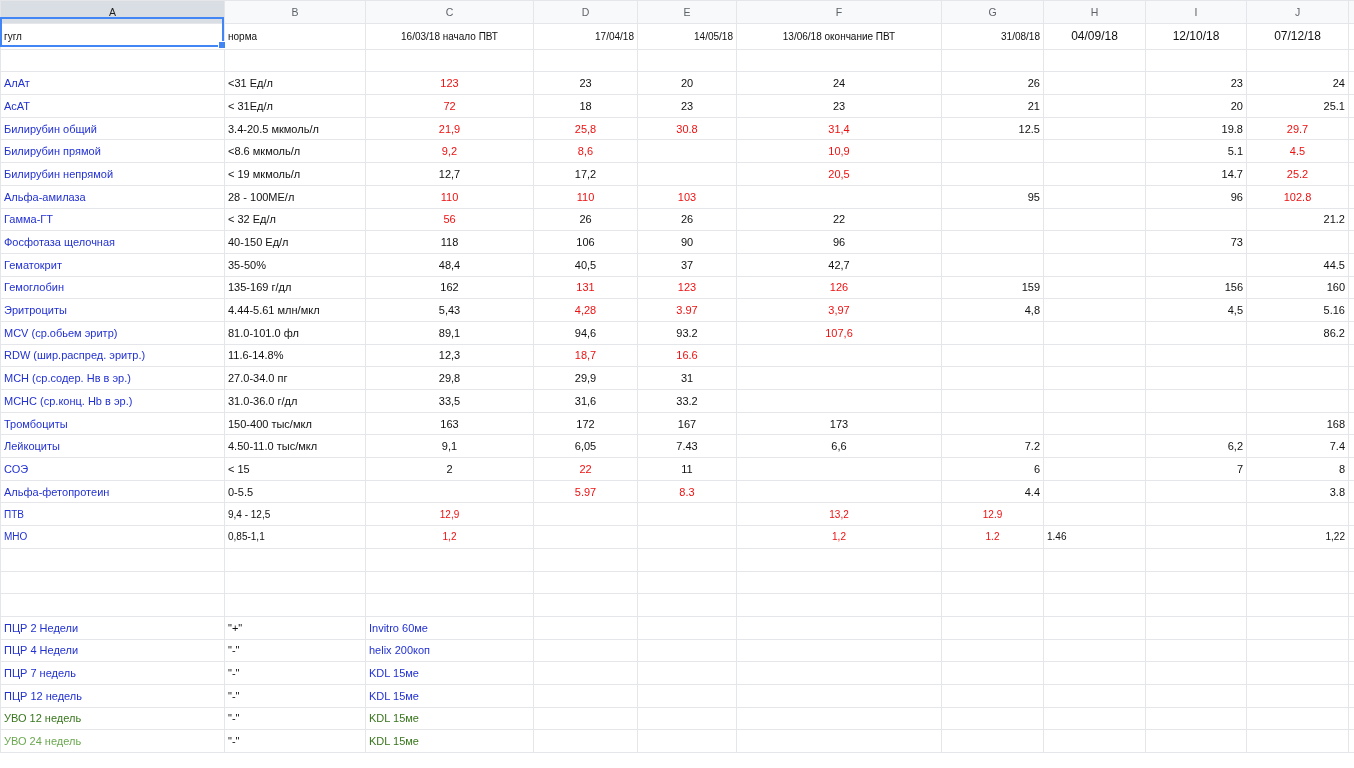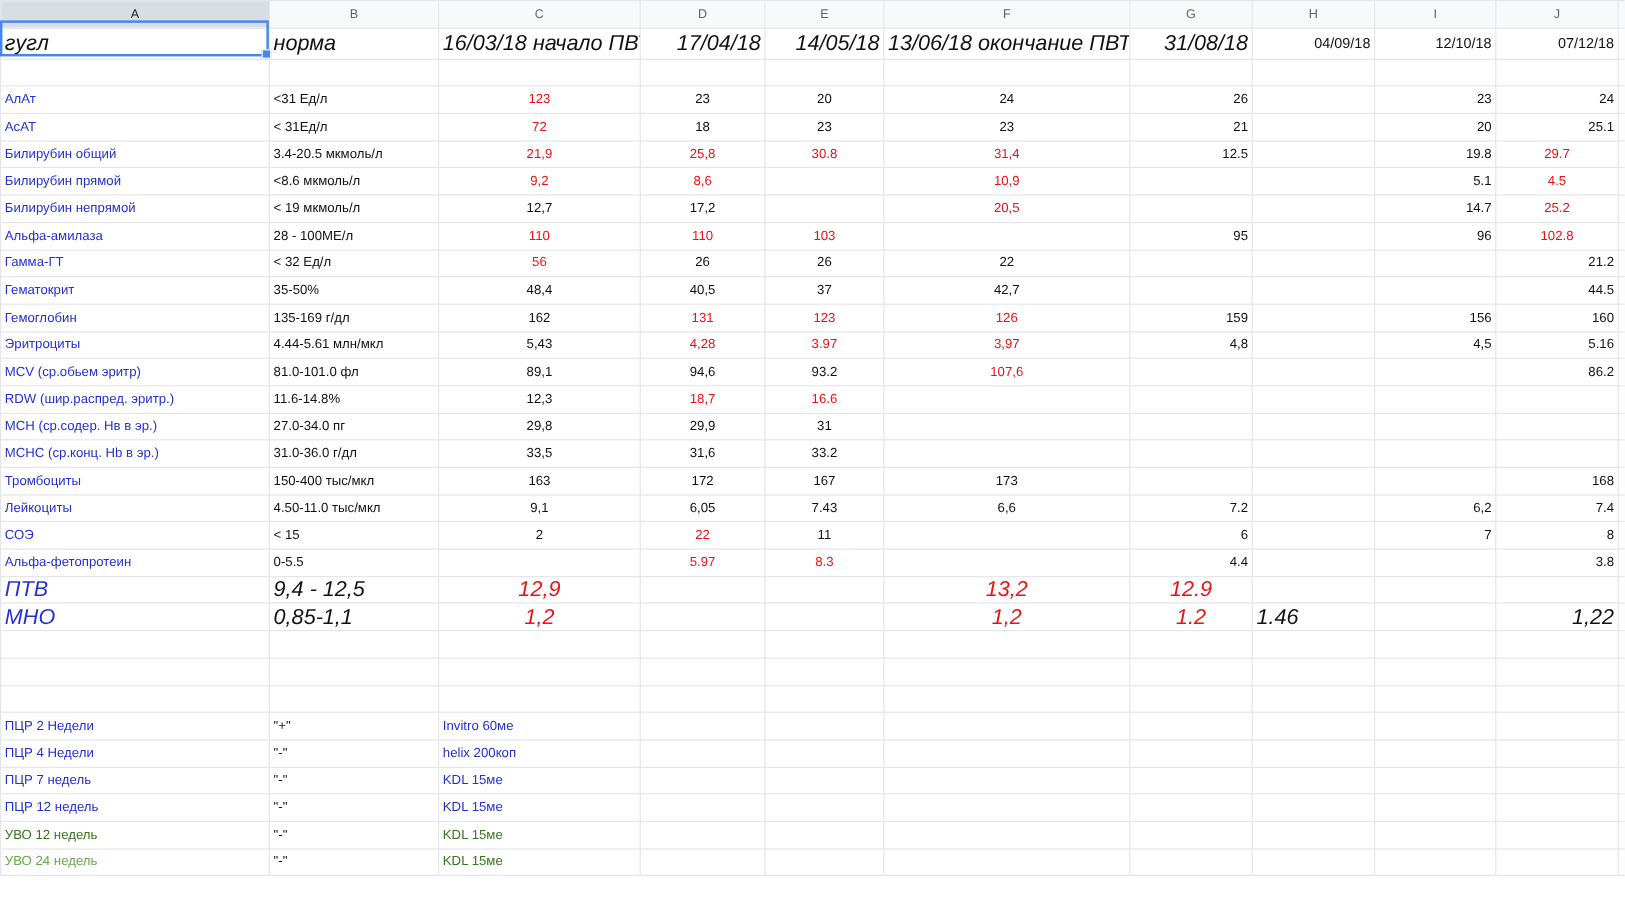--- a/index.html
+++ b/index.html
@@ -35,22 +35,22 @@
     font-size:10.5px;
     text-align:center;
   }
   th.colhead.sel{background:#d9dde4;color:#1f1f1f;}
   .bk{border:1px solid #000;}
   .bk2{border:2px solid #000;}
   .l{text-align:left;}
   .c{text-align:center;}
   .r{text-align:right;}
   .bold{font-weight:bold;}
-  .lg{font-size:18px;font-style:italic;}
-  .md{font-size:12px;}
+  .lg{font-size:10px;}
+  .md{font-size:12px;text-align:center;}
   .blue{color:#2231d2;}
   .red{color:#ee1111;text-align:center;}
   .gdark{color:#38761d;}
   .glight{color:#6aa84f;}
   .valpad{padding:0 4px;}
   
   .sel-box{
     position:absolute;
     left:0;top:17px;width:224px;height:30px;
     box-sizing:border-box;
@@ -208,20 +208,33 @@
           <td class="bk valpad c">26</td>
           <td class="bk valpad c">26</td>
           <td class="bk valpad c">22</td>
           <td class="bk valpad r"></td>
           <td class="bk valpad l"></td>
           <td class="bk valpad r"></td>
           <td class="bk valpad r">21.2</td>
           <td></td>
         </tr>
         <tr style="height: 19.7px;">
+          <td class="bk blue l">Фосфотаза щелочная</td>
+          <td class="bk l">40-150 Ед/л</td>
+          <td class="bk valpad c">118</td>
+          <td class="bk valpad c">106</td>
+          <td class="bk valpad c">90</td>
+          <td class="bk valpad c">96</td>
+          <td class="bk valpad r"></td>
+          <td class="bk valpad l"></td>
+          <td class="bk valpad r">73</td>
+          <td class="bk valpad r"></td>
+          <td></td>
+        </tr>
+        <tr style="height: 19.7px;">
           <td class="bk blue l">Гематокрит</td>
           <td class="bk l">35-50%</td>
           <td class="bk valpad c">48,4</td>
           <td class="bk valpad c">40,5</td>
           <td class="bk valpad c">37</td>
           <td class="bk valpad c">42,7</td>
           <td class="bk valpad r"></td>
           <td class="bk valpad l"></td>
           <td class="bk valpad r"></td>
           <td class="bk valpad r">44.5</td>

